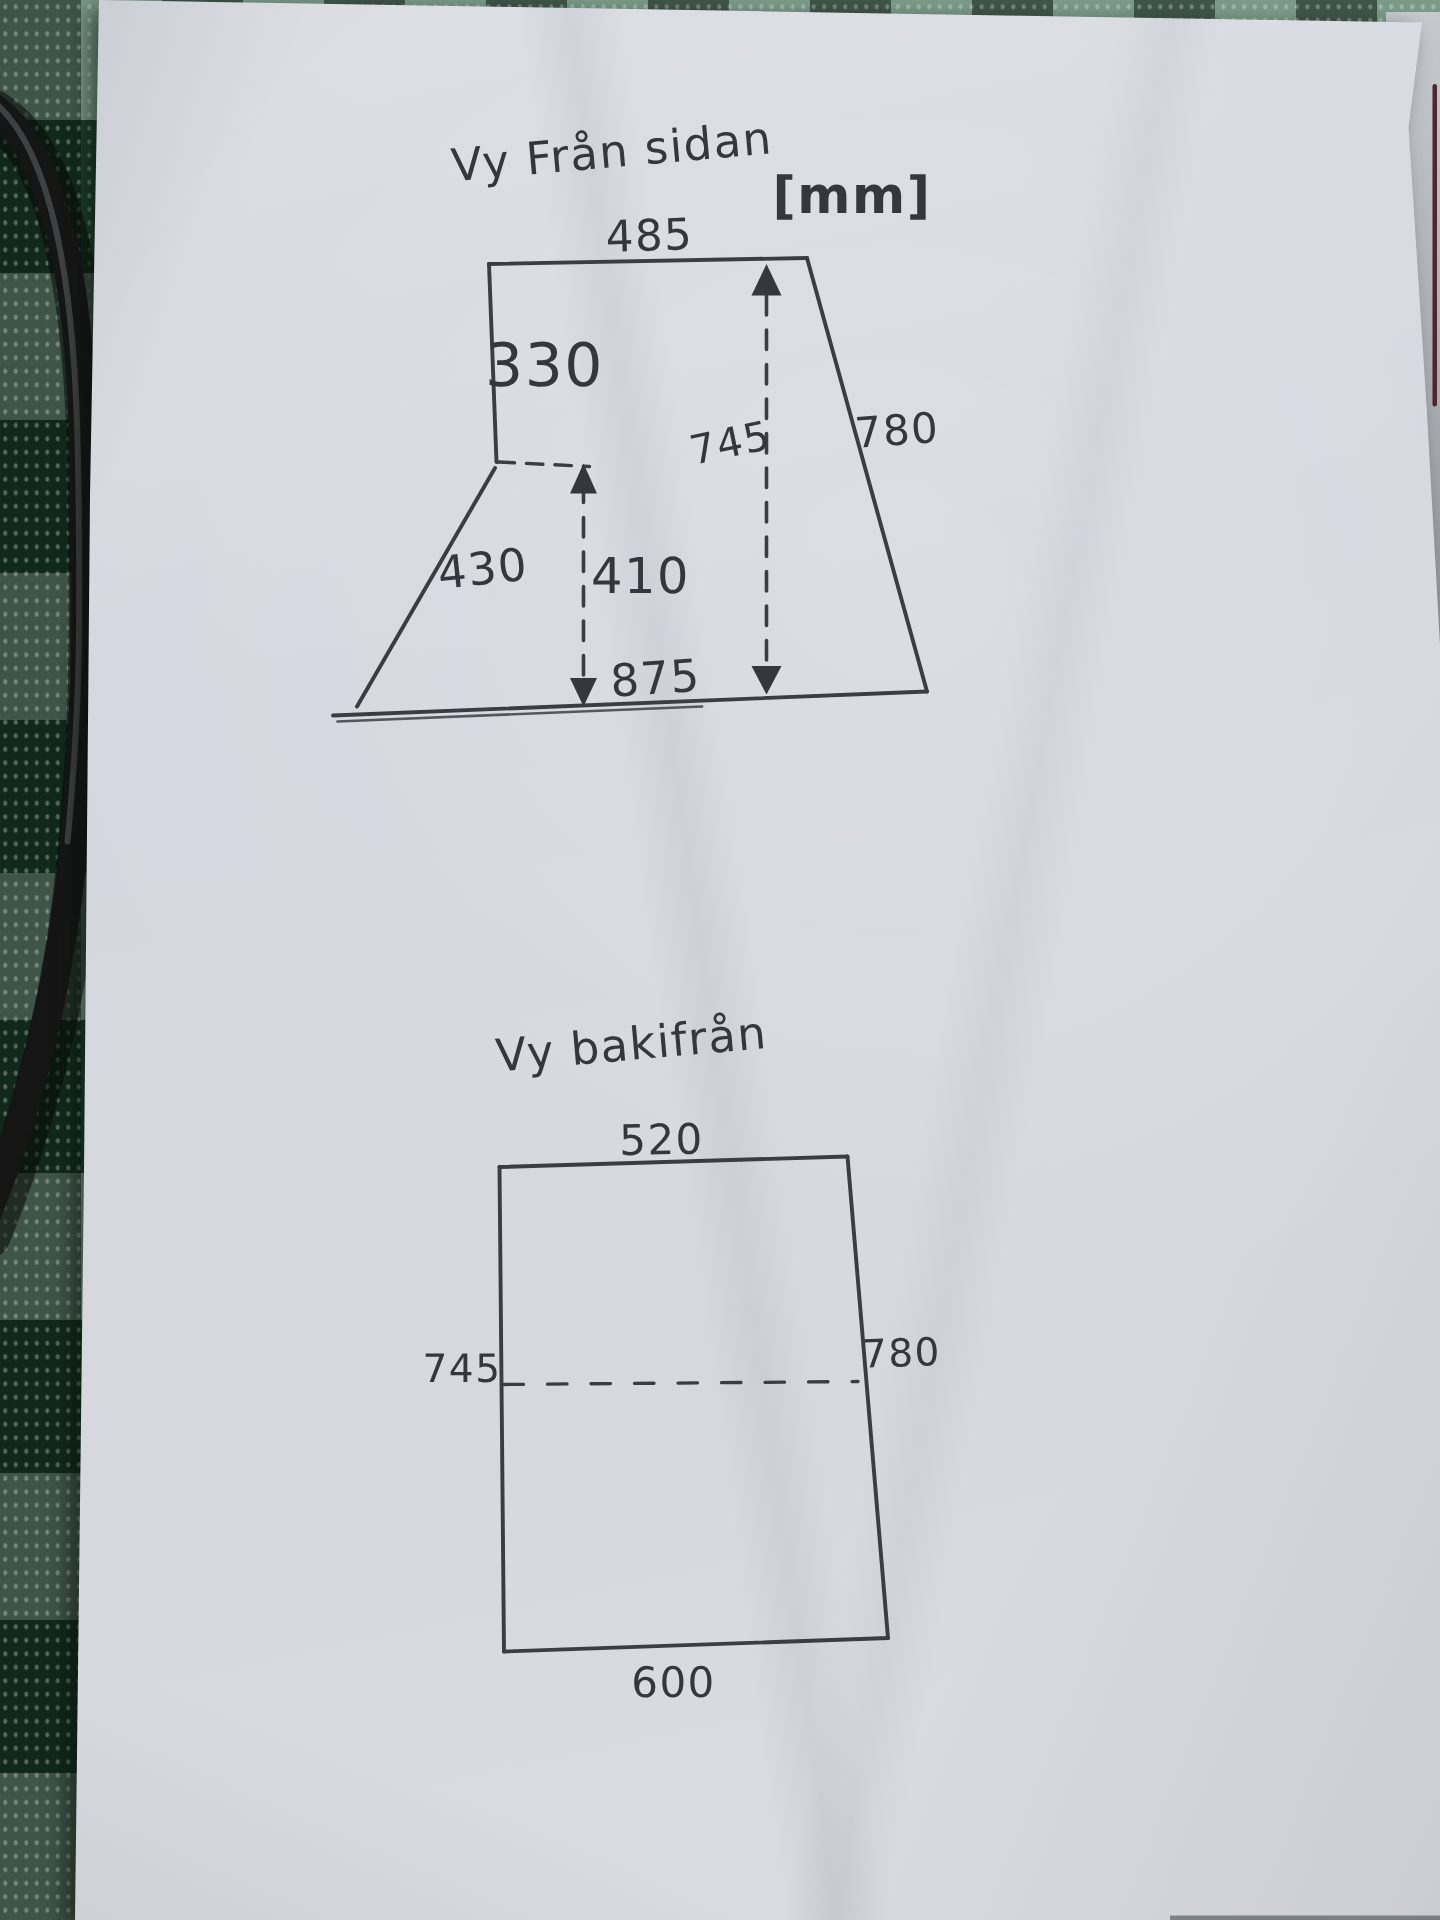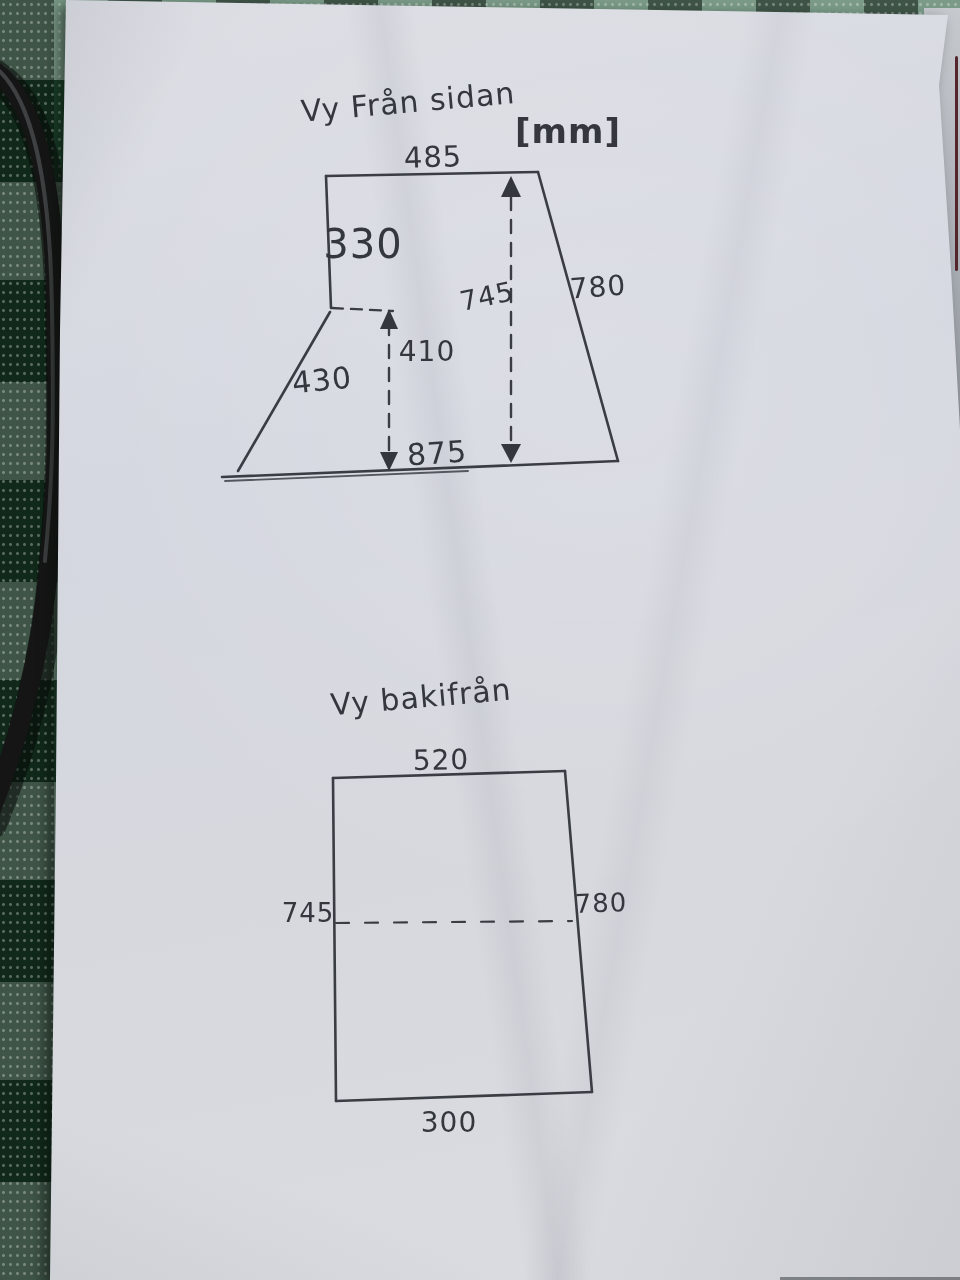--- a/index.html
+++ b/index.html
@@ -108,24 +108,24 @@
 
   <div class="layer">
     <span class="hw" style="left:408px;top:102px;font-size:30px;transform:translate(-50%,-50%) rotate(-5deg);">Vy Från sidan</span>
     <span class="hw" style="left:568px;top:131px;font-size:34px;font-weight:bold;">[mm]</span>
 
     <span class="hw" style="left:433px;top:157px;font-size:29px;transform:translate(-50%,-50%) rotate(-2deg);">485</span>
     <span class="hw" style="left:363px;top:244px;font-size:40px;">330</span>
     <span class="hw" style="left:487px;top:296px;font-size:27px;transform:translate(-50%,-50%) rotate(-12deg);">745</span>
     <span class="hw" style="left:598px;top:287px;font-size:28px;transform:translate(-50%,-50%) rotate(-4deg);">780</span>
     <span class="hw" style="left:322px;top:380px;font-size:30px;transform:translate(-50%,-50%) rotate(-6deg);">430</span>
-    <span class="hw" style="left:416px;top:351px;font-size:28px;padding-left:22px;">410</span>
+    <span class="hw" style="left:416px;top:384px;font-size:33px;padding-left:22px;">410</span>
     <span class="hw" style="left:437px;top:453px;font-size:30px;transform:translate(-50%,-50%) rotate(-4deg);">875</span>
 
     <span class="hw" style="left:421px;top:697px;font-size:30px;transform:translate(-50%,-50%) rotate(-5deg);">Vy bakifrån</span>
     <span class="hw" style="left:441px;top:760px;font-size:28px;transform:translate(-50%,-50%) rotate(-1deg);">520</span>
     <span class="hw" style="left:308px;top:913px;font-size:26px;">745</span>
     <span class="hw" style="left:601px;top:903px;font-size:26px;transform:translate(-50%,-50%) rotate(-2deg);">780</span>
-    <span class="hw" style="left:449px;top:1122px;font-size:28px;">300</span>
+    <span class="hw" style="left:449px;top:1122px;font-size:28px;">600</span>
   </div>
 
   <div class="bottom-edge"></div>
 </div>
 
 </body></html>

